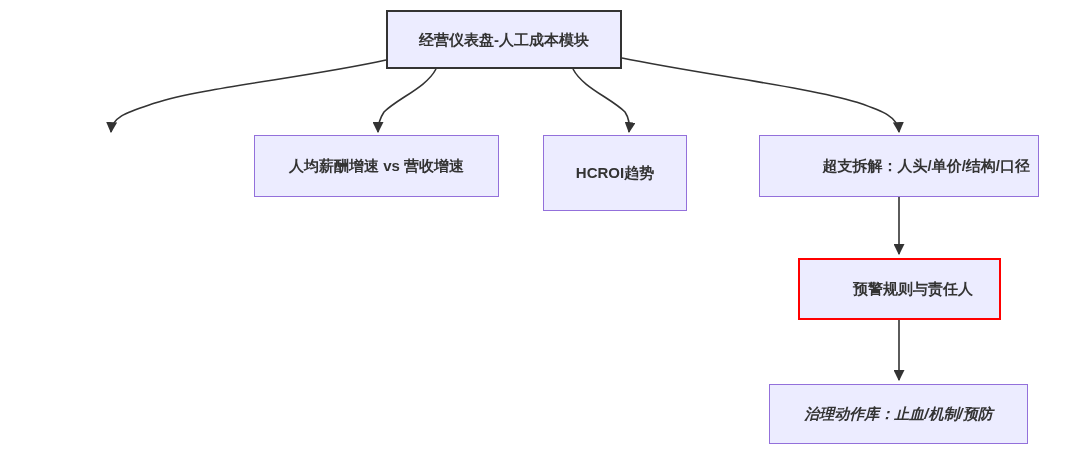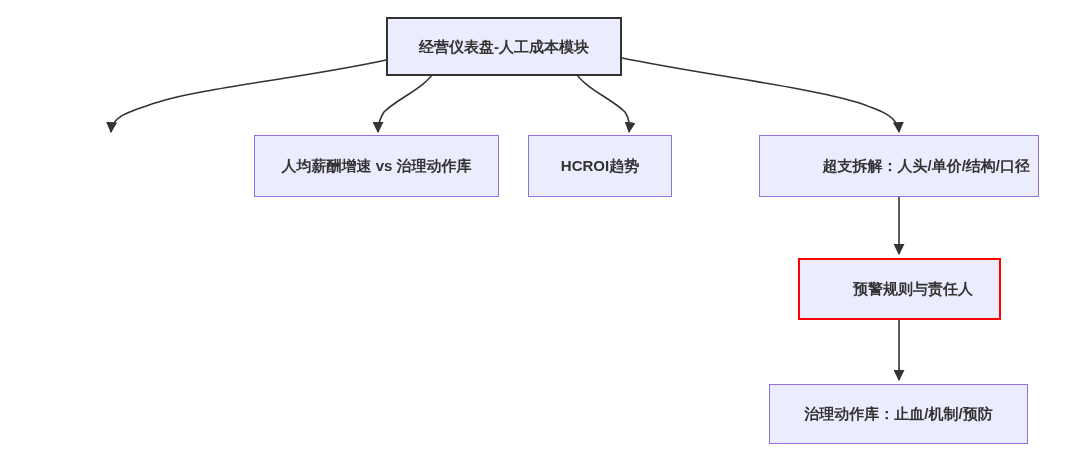--- a/index.html
+++ b/index.html
@@ -37,21 +37,20 @@
     justify-content: center;
     text-align: center;
     color: #333333;
     font-size: 15px;
     font-weight: bold;
     line-height: 1.2;
     padding: 0 8px;
   }
   .node.root {
     border: 2px solid #333333;
-    margin-top: 7px;
   }
   .node.alert {
     border: 2.5px solid #FF0000;
     padding-left: 35px;
   }
 </style>
 </head>
 <body>
 
 <div class="canvas">
@@ -69,32 +68,32 @@
     <path class="edge" marker-end="url(#arrowhead)" d="M899,197 L899,254"></path>
     <path class="edge" marker-end="url(#arrowhead)" d="M899,320 L899,380"></path>
   </svg>
 
   <div class="node root" style="left:386px; top:10px; width:236px; height:59px;">
     <span>经营仪表盘-人工成本模块</span>
   </div>
 
 
   <div class="node" style="left:254px; top:135px; width:245px; height:62px;">
-    <span>人均薪酬增速 vs 治理动作库</span>
+    <span>人均薪酬增速 vs 营收增速</span>
   </div>
 
-  <div class="node" style="left:528px; top:135px; width:144px; height:62px;">
+  <div class="node" style="left:543px; top:135px; width:144px; height:76px;">
     <span>HCROI趋势</span>
   </div>
 
   <div class="node" style="left:759px; top:135px; width:280px; height:62px;justify-content:flex-end;">
     <span>超支拆解：人头/单价/结构/口径</span>
   </div>
 
   <div class="node alert" style="left:798px; top:258px; width:203px; height:62px;">
     <span>预警规则与责任人</span>
   </div>
 
-  <div class="node" style="left:769px; top:384px; width:259px; height:60px;">
+  <div class="node" style="left:769px; top:384px; width:259px; height:60px;font-style:italic;">
     <span>治理动作库：止血/机制/预防</span>
   </div>
 
 </div>
 
 </body></html>

